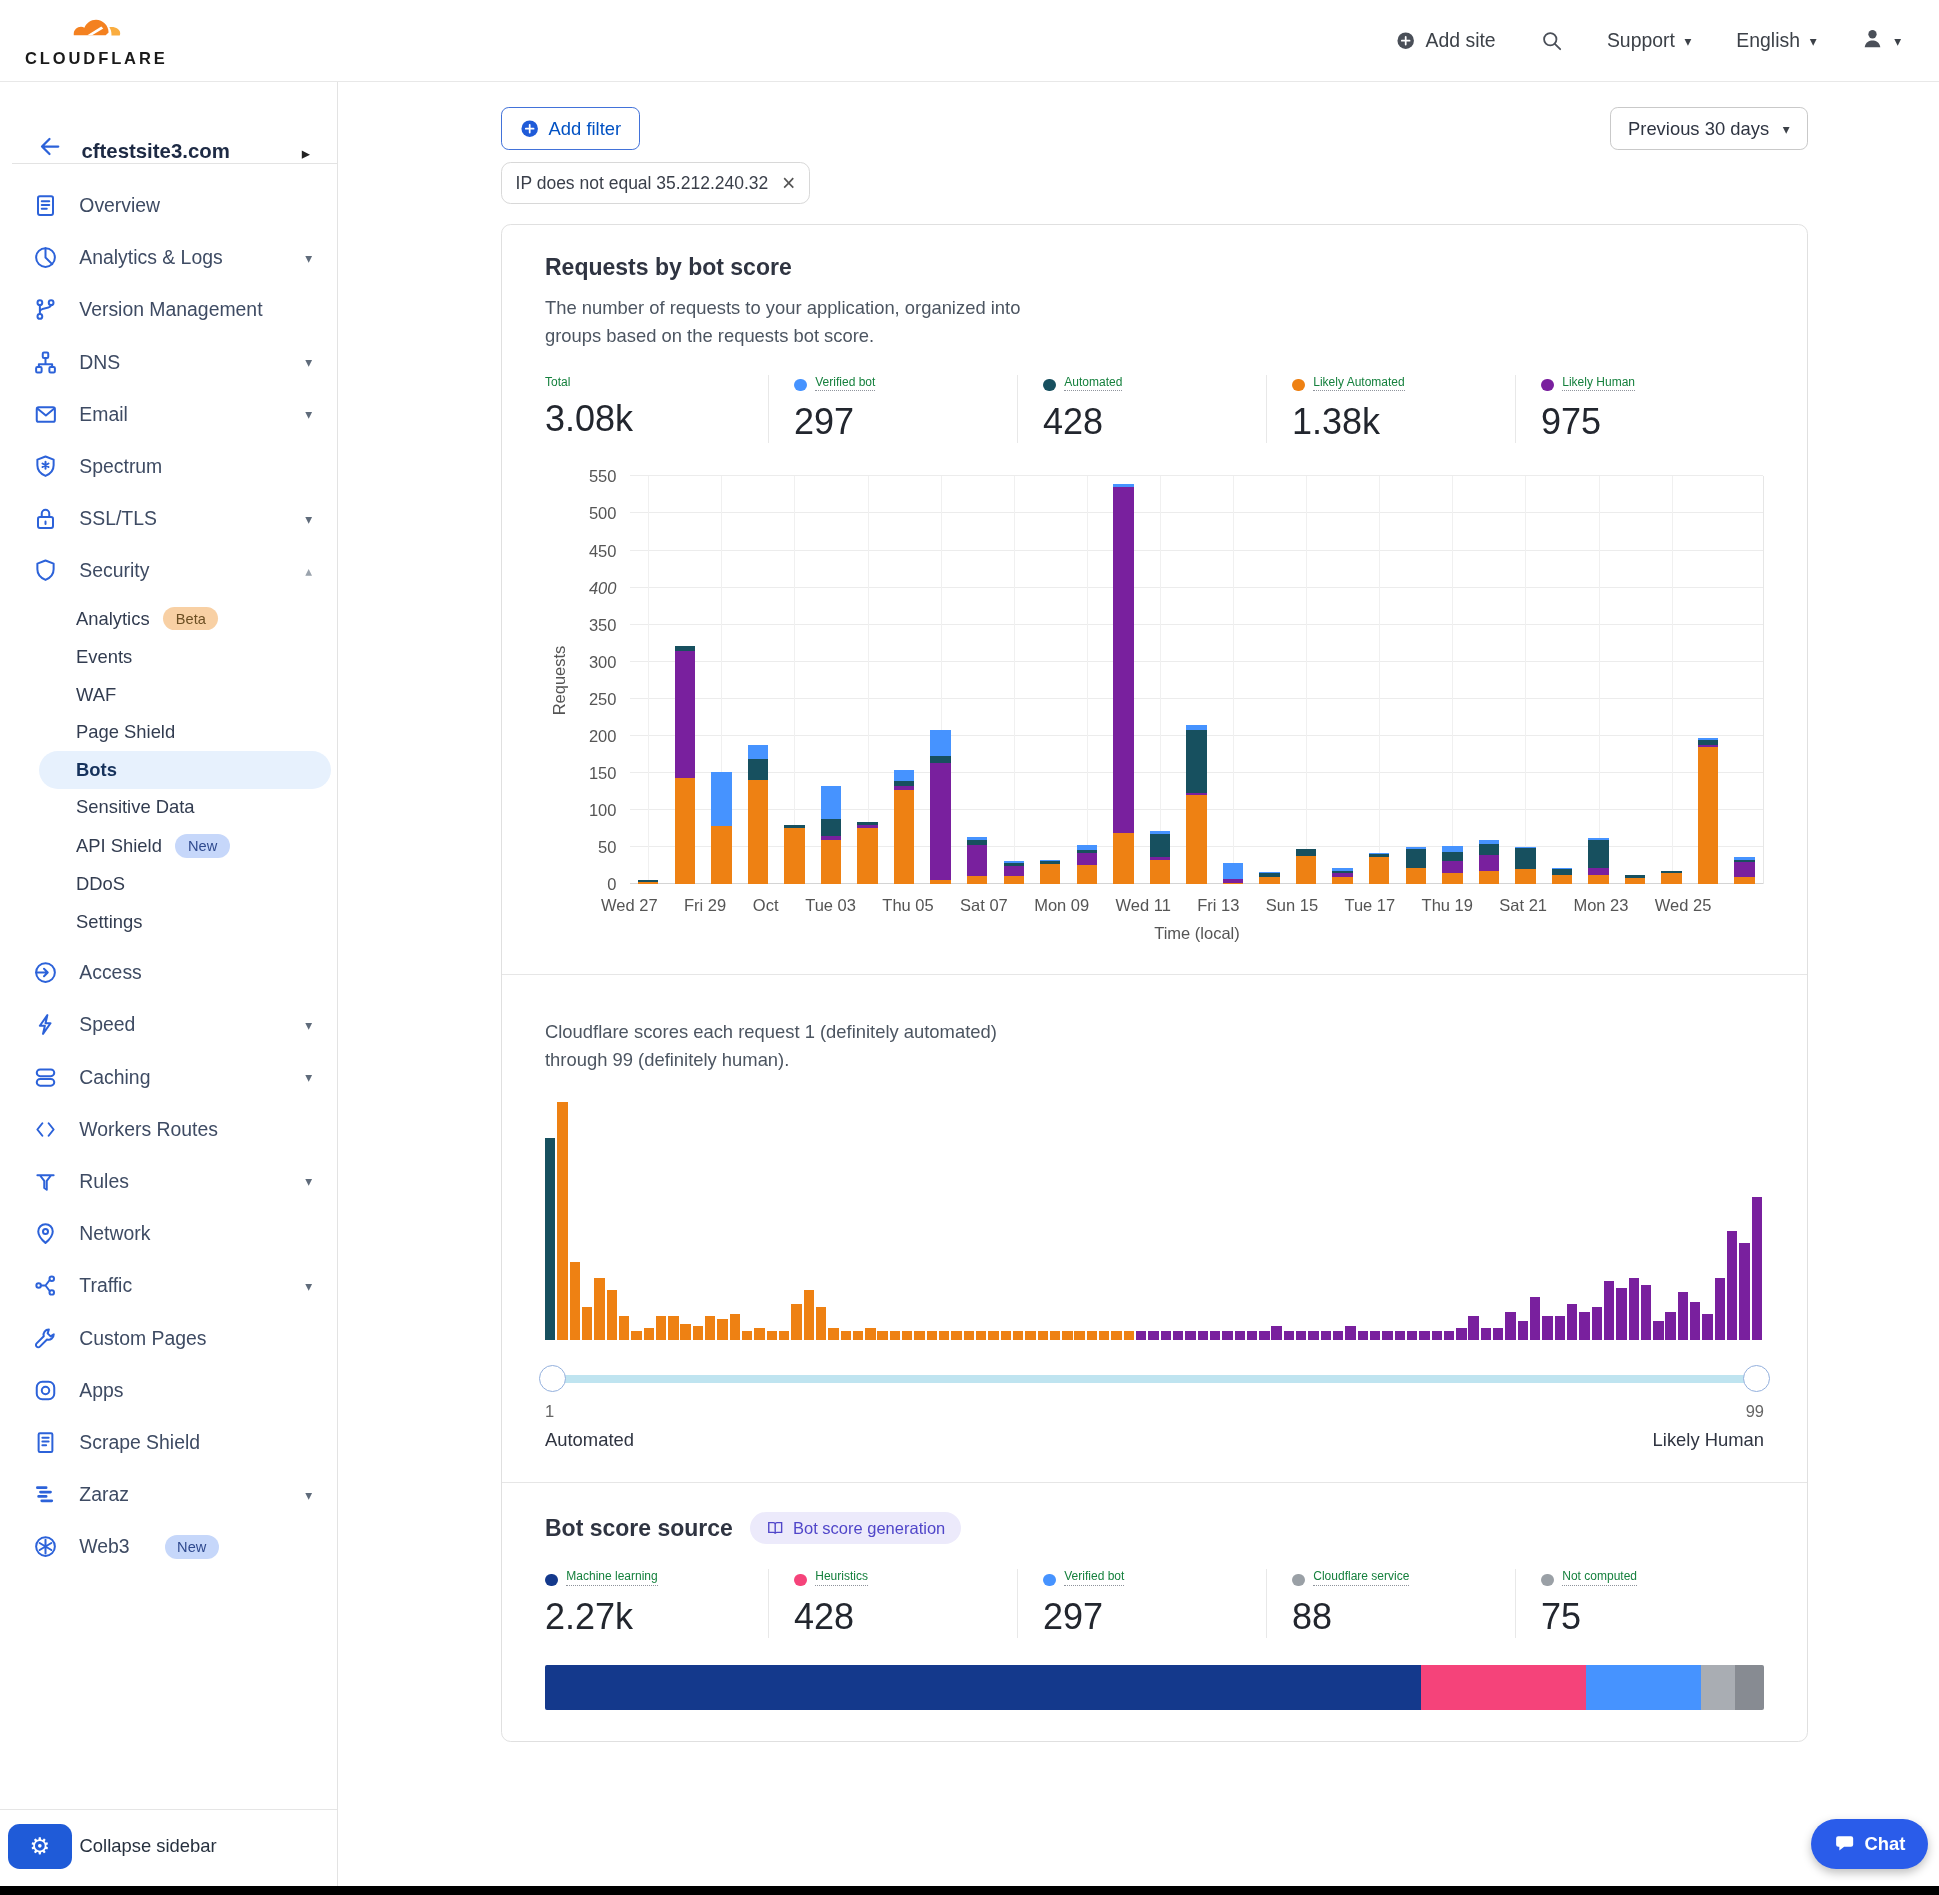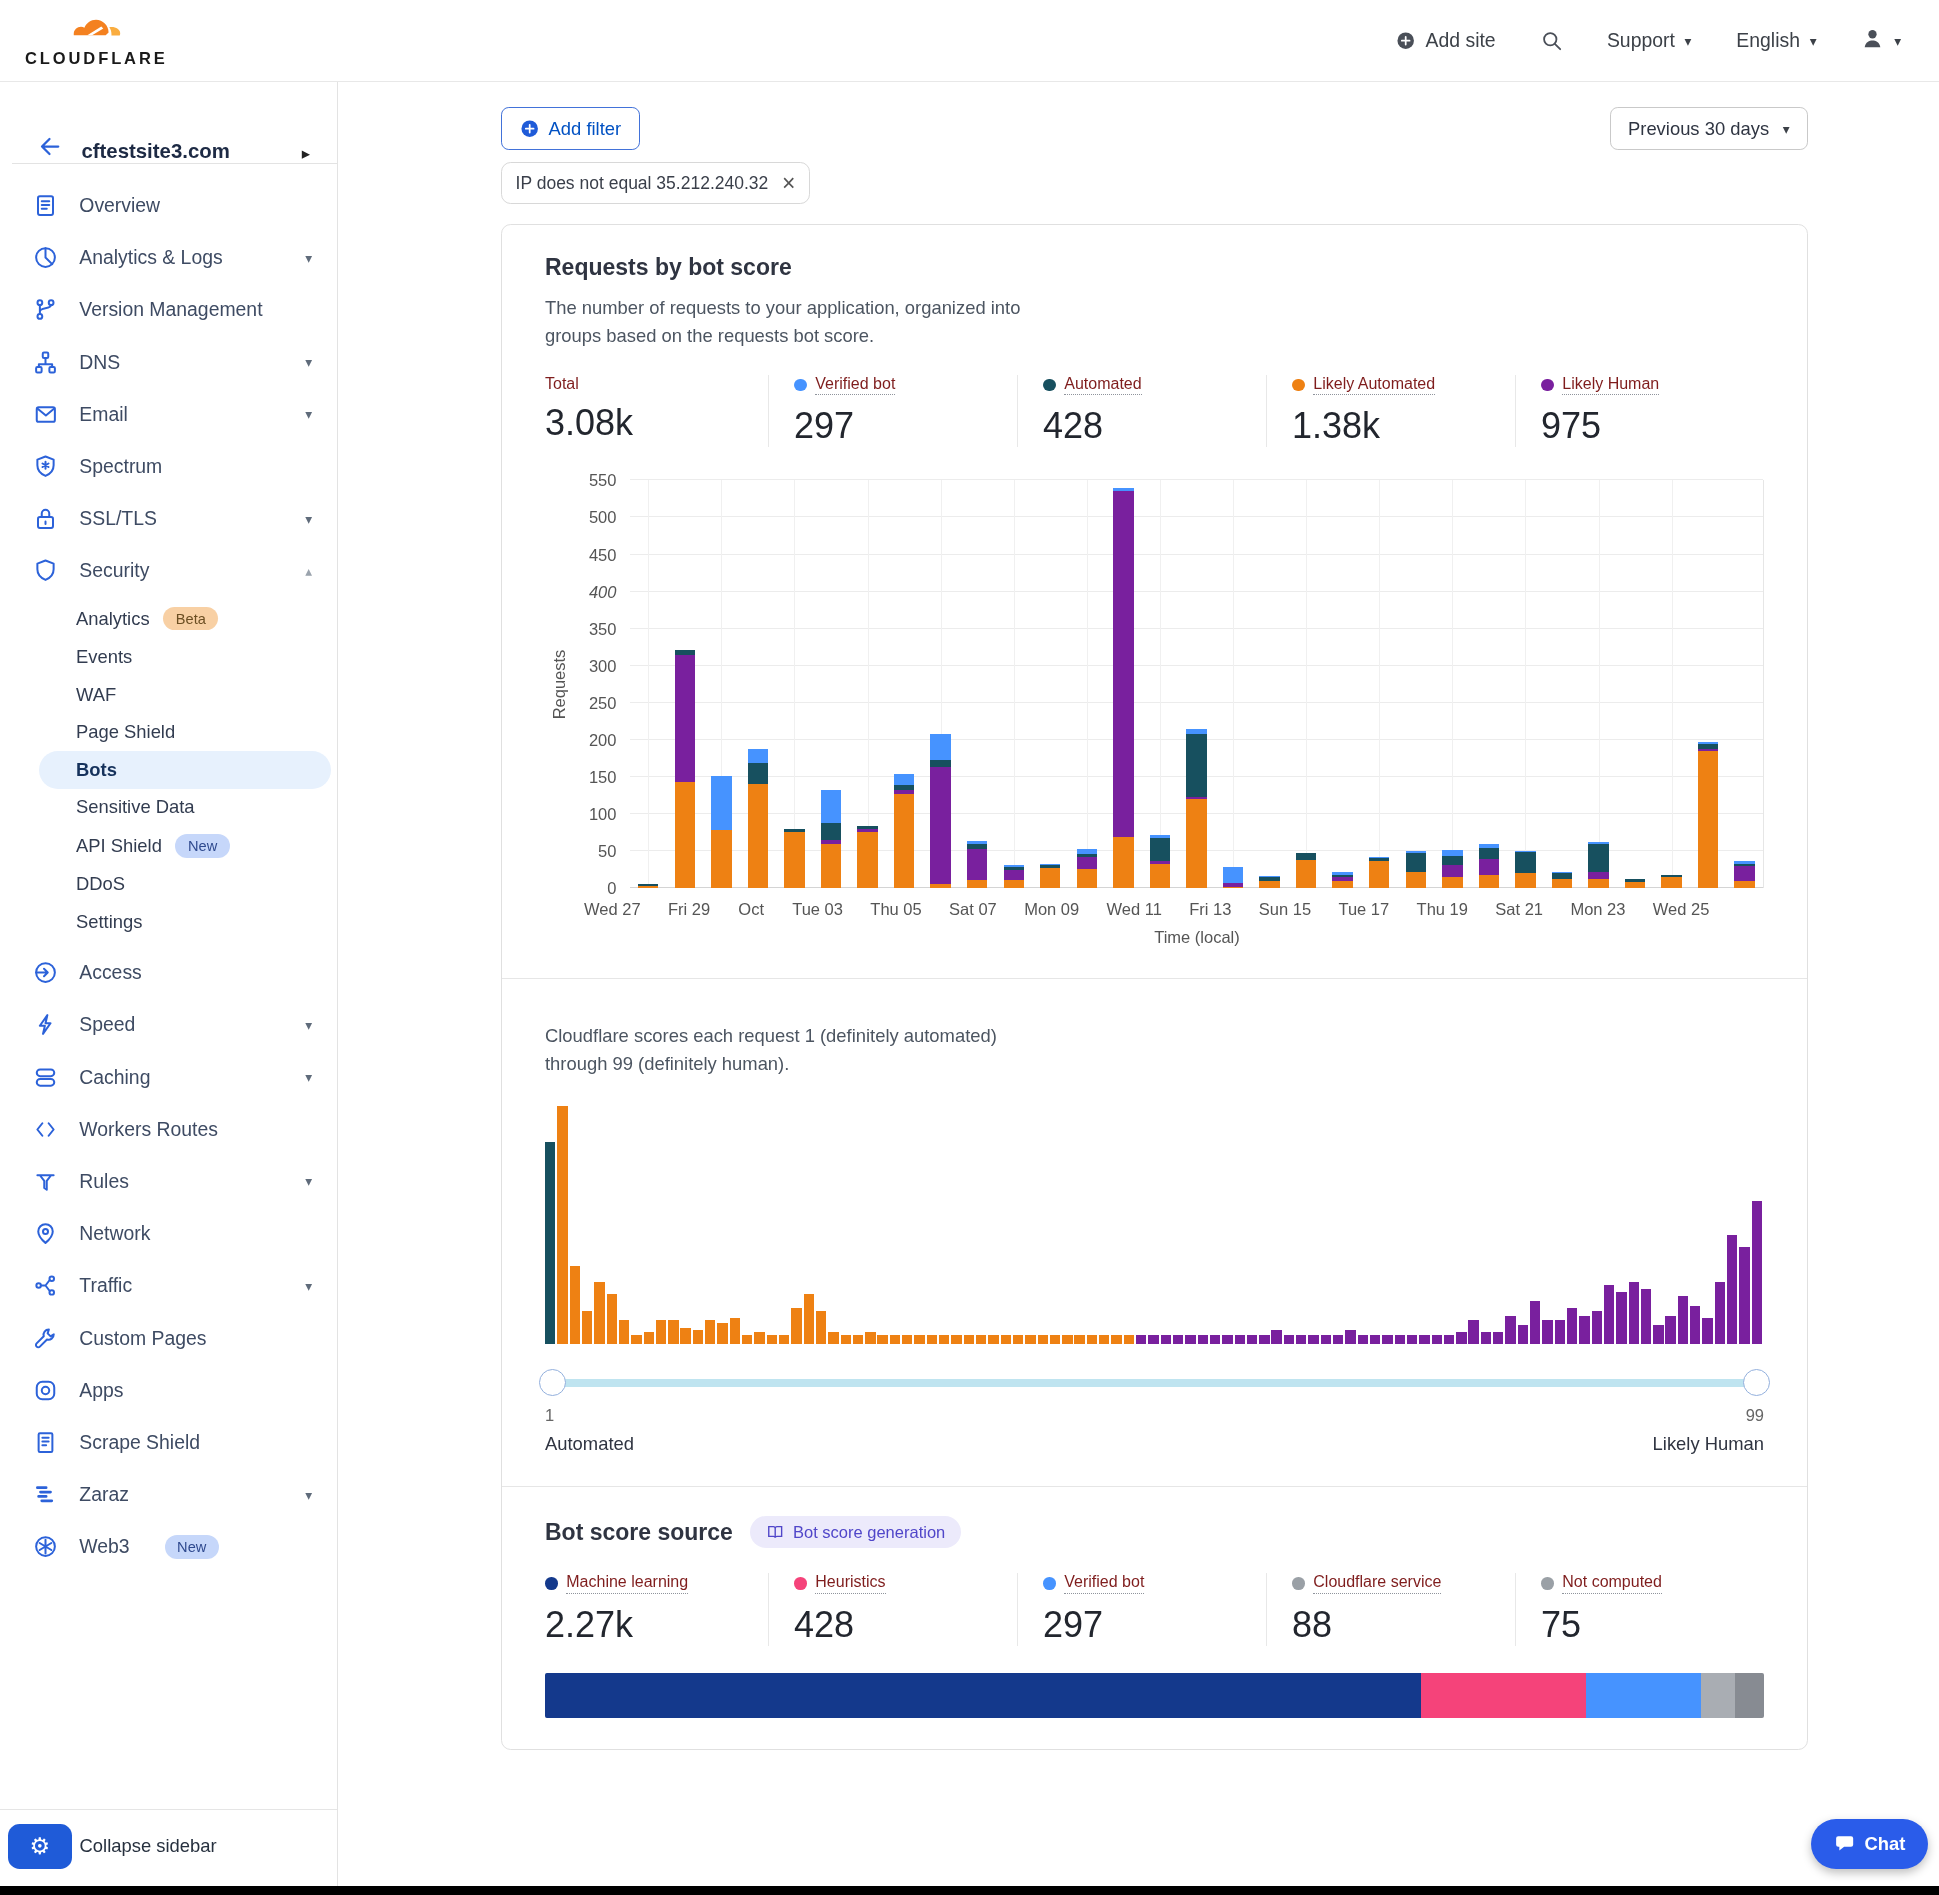--- a/index.html
+++ b/index.html
@@ -70,39 +70,39 @@
   .title-row { display:flex; align-items:center; gap:17.5px; }
   .section-title { font-size:23px; font-weight:bold; color:#2f3441; }
   .pill-badge { display:inline-flex; align-items:center; gap:8.7px; background:#eceafb; color:#5046c9;
     border-radius:969px; padding:6.8px 15.5px; font-size:16.5px; cursor:pointer; }
   .pill-badge svg { width:18.4px; height:18.4px; }
   .section-desc { margin-top:13.6px; font-size:18.4px; color:#4c5561; line-height:1.5; }
 
   .stats-row { display:flex; margin-top:25px; }
   .stat { flex:1; border-left:1px solid #e8e8e8; padding-left:25px; }
   .stat:first-child { border-left:none; padding-left:0; }
-  .stat-label-row { display:flex; align-items:center; gap:8.7px; font-size:16px; color:#7f1d1d; }
+  .stat-label-row { display:flex; align-items:flex-end; gap:8.7px; font-size:12px; color:#15803d; }
   .stat-dot { width:12.6px; height:12.6px; border-radius:50%; flex:0 0 12.6px; }
   .stat-term { border-bottom:1px dotted #8f949c; padding-bottom:1.9px; cursor:pointer; }
   .stat-value { margin-top:9.7px; font-size:36px; color:#22262e; }
 
   
   .chart-wrap { display:flex; margin-top:33px; }
   .rot-label { width:29px; display:flex; align-items:center; justify-content:center; }
   .rot-label span { transform:rotate(-90deg); white-space:nowrap; font-size:16.5px; color:#555; }
   .ylabels { width:56px; position:relative; }
   .ylabels div { position:absolute; right:13.6px; transform:translateY(50%); font-size:16.5px; color:#555; }
   .plot { flex:1; position:relative; height:408px; border-right:1px solid #e6e6e6; }
   .gridline { position:absolute; left:0; right:0; height:1px; background:#ececec; }
   .gridline.zero { background:#d4d4d4; }
   .vline { position:absolute; top:0; bottom:0; width:1px; background:#f0f0f0; }
   .bars { position:absolute; left:0; right:0; top:0; bottom:0; display:flex; align-items:flex-end; }
   .bar-col { flex:1; display:flex; justify-content:center; align-items:flex-end; height:100%; z-index:1; }
   .bar-stack { width:20.4px; display:flex; flex-direction:column-reverse; }
-  .xlabels { display:flex; margin-left:39px; margin-top:11.6px; }
+  .xlabels { display:flex; margin-left:56px; margin-top:11.6px; }
   .xlabels div { flex:1; text-align:center; font-size:16.5px; color:#555; white-space:nowrap; }
   .xaxis-title { margin-left:85px; text-align:center; font-size:16.5px; color:#555; margin-top:9.7px; }
 
   
   .hist { display:flex; align-items:flex-end; height:238px; margin-top:29px; }
   .hist div { flex:1; margin-right:1.9px; }
   .slider { position:relative; margin-top:25px; height:27px; }
   .slider-track { position:absolute; top:9.7px; left:0; right:0; height:7.8px; border-radius:3.9px; background:#bfe4f0; }
   .slider-handle { position:absolute; top:0; width:27px; height:27px; border-radius:50%; background:#fff;
     border:1.9px solid #93b0dd; cursor:pointer; }

